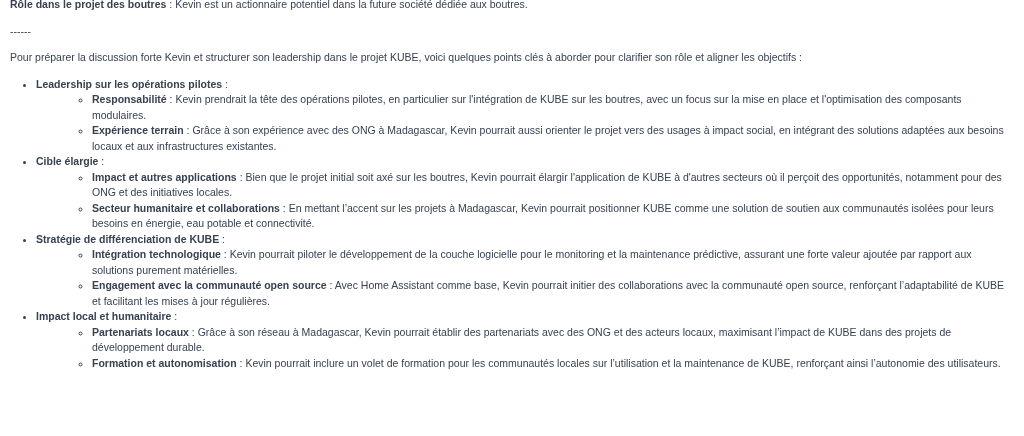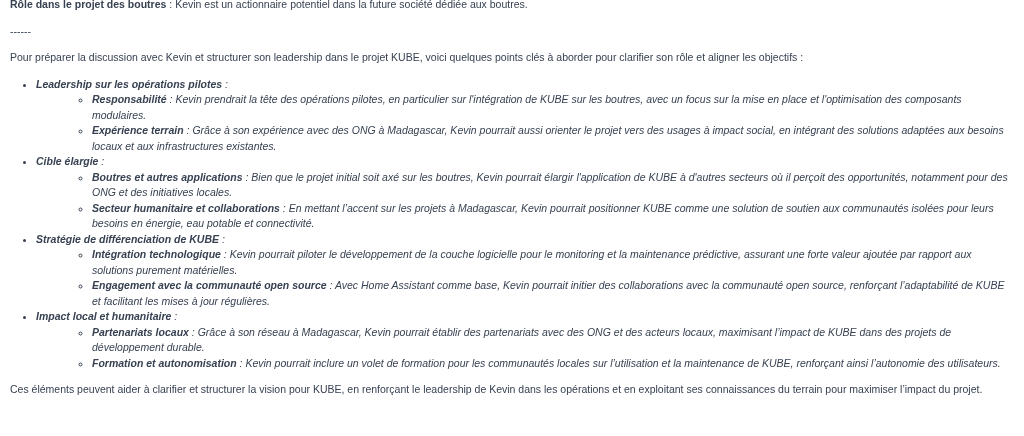--- a/index.html
+++ b/index.html
@@ -21,21 +21,20 @@
     line-height: 15.5px;
     letter-spacing: 0;
   }
   p.para { margin: 11px 0; }
   p.para.first { margin-top: 0; }
   strong.term { font-weight: 700; }
   ul.topic-list {
     list-style-type: disc;
     margin: 10px 0;
     padding-left: 26px;
-    font-style: italic;
   }
   ul.sub-list {
     list-style-type: circle;
     margin: 0;
     padding-left: 56px;
   }
   li { margin: 0; padding: 0; }
   li::marker { color: #374151; font-size: 10.5px; }
 </style>
 </head>
@@ -43,41 +42,41 @@
 
 <div class="content">
 
   <p class="para first">
     <strong class="term">Rôle dans le projet des boutres</strong><span> : </span><span>Kevin est un actionnaire potentiel dans la future société dédiée aux boutres.</span>
   </p>
 
 
   <p class="para">------</p>
 
-  <p class="para">Pour préparer la discussion avec Kevin et structurer son leadership dans le projet KUBE, voici quelques points clés à aborder pour clarifier son rôle et aligner les objectifs :</p>
+  <p class="para">Pour préparer la discussion forte Kevin et structurer son leadership dans le projet KUBE, voici quelques points clés à aborder pour clarifier son rôle et aligner les objectifs :</p>
 
   <ul class="topic-list">
 
     <li>
       <strong class="term">Leadership sur les opérations pilotes</strong><span> :</span>
       <ul class="sub-list">
         <li>
           <strong class="term">Responsabilité</strong><span> : </span><span>Kevin prendrait la tête des opérations pilotes, en particulier sur l'intégration de KUBE sur les boutres, avec un focus sur la mise en place et l'optimisation des composants modulaires.</span>
         </li>
         <li>
           <strong class="term">Expérience terrain</strong><span> : </span><span>Grâce à son expérience avec des ONG à Madagascar, Kevin pourrait aussi orienter le projet vers des usages à impact social, en intégrant des solutions adaptées aux besoins locaux et aux infrastructures existantes.</span>
         </li>
       </ul>
     </li>
 
     <li>
       <strong class="term">Cible élargie</strong><span> :</span>
       <ul class="sub-list">
         <li>
-          <strong class="term">Boutres et autres applications</strong><span> : </span><span>Bien que le projet initial soit axé sur les boutres, Kevin pourrait élargir l'application de KUBE à d'autres secteurs où il perçoit des opportunités, notamment pour des ONG et des initiatives locales.</span>
+          <strong class="term">Impact et autres applications</strong><span> : </span><span>Bien que le projet initial soit axé sur les boutres, Kevin pourrait élargir l'application de KUBE à d'autres secteurs où il perçoit des opportunités, notamment pour des ONG et des initiatives locales.</span>
         </li>
         <li>
           <strong class="term">Secteur humanitaire et collaborations</strong><span> : </span><span>En mettant l’accent sur les projets à Madagascar, Kevin pourrait positionner KUBE comme une solution de soutien aux communautés isolées pour leurs besoins en énergie, eau potable et connectivité.</span>
         </li>
       </ul>
     </li>
 
     <li>
       <strong class="term">Stratégie de différenciation de KUBE</strong><span> :</span>
       <ul class="sub-list">
@@ -97,15 +96,14 @@
           <strong class="term">Partenariats locaux</strong><span> : </span><span>Grâce à son réseau à Madagascar, Kevin pourrait établir des partenariats avec des ONG et des acteurs locaux, maximisant l’impact de KUBE dans des projets de développement durable.</span>
         </li>
         <li>
           <strong class="term">Formation et autonomisation</strong><span> : </span><span>Kevin pourrait inclure un volet de formation pour les communautés locales sur l’utilisation et la maintenance de KUBE, renforçant ainsi l’autonomie des utilisateurs.</span>
         </li>
       </ul>
     </li>
 
   </ul>
 
-  <p class="para">Ces éléments peuvent aider à clarifier et structurer la vision pour KUBE, en renforçant le leadership de Kevin dans les opérations et en exploitant ses connaissances du terrain pour maximiser l’impact du projet.</p>
 
 </div>
 
 </body></html>

